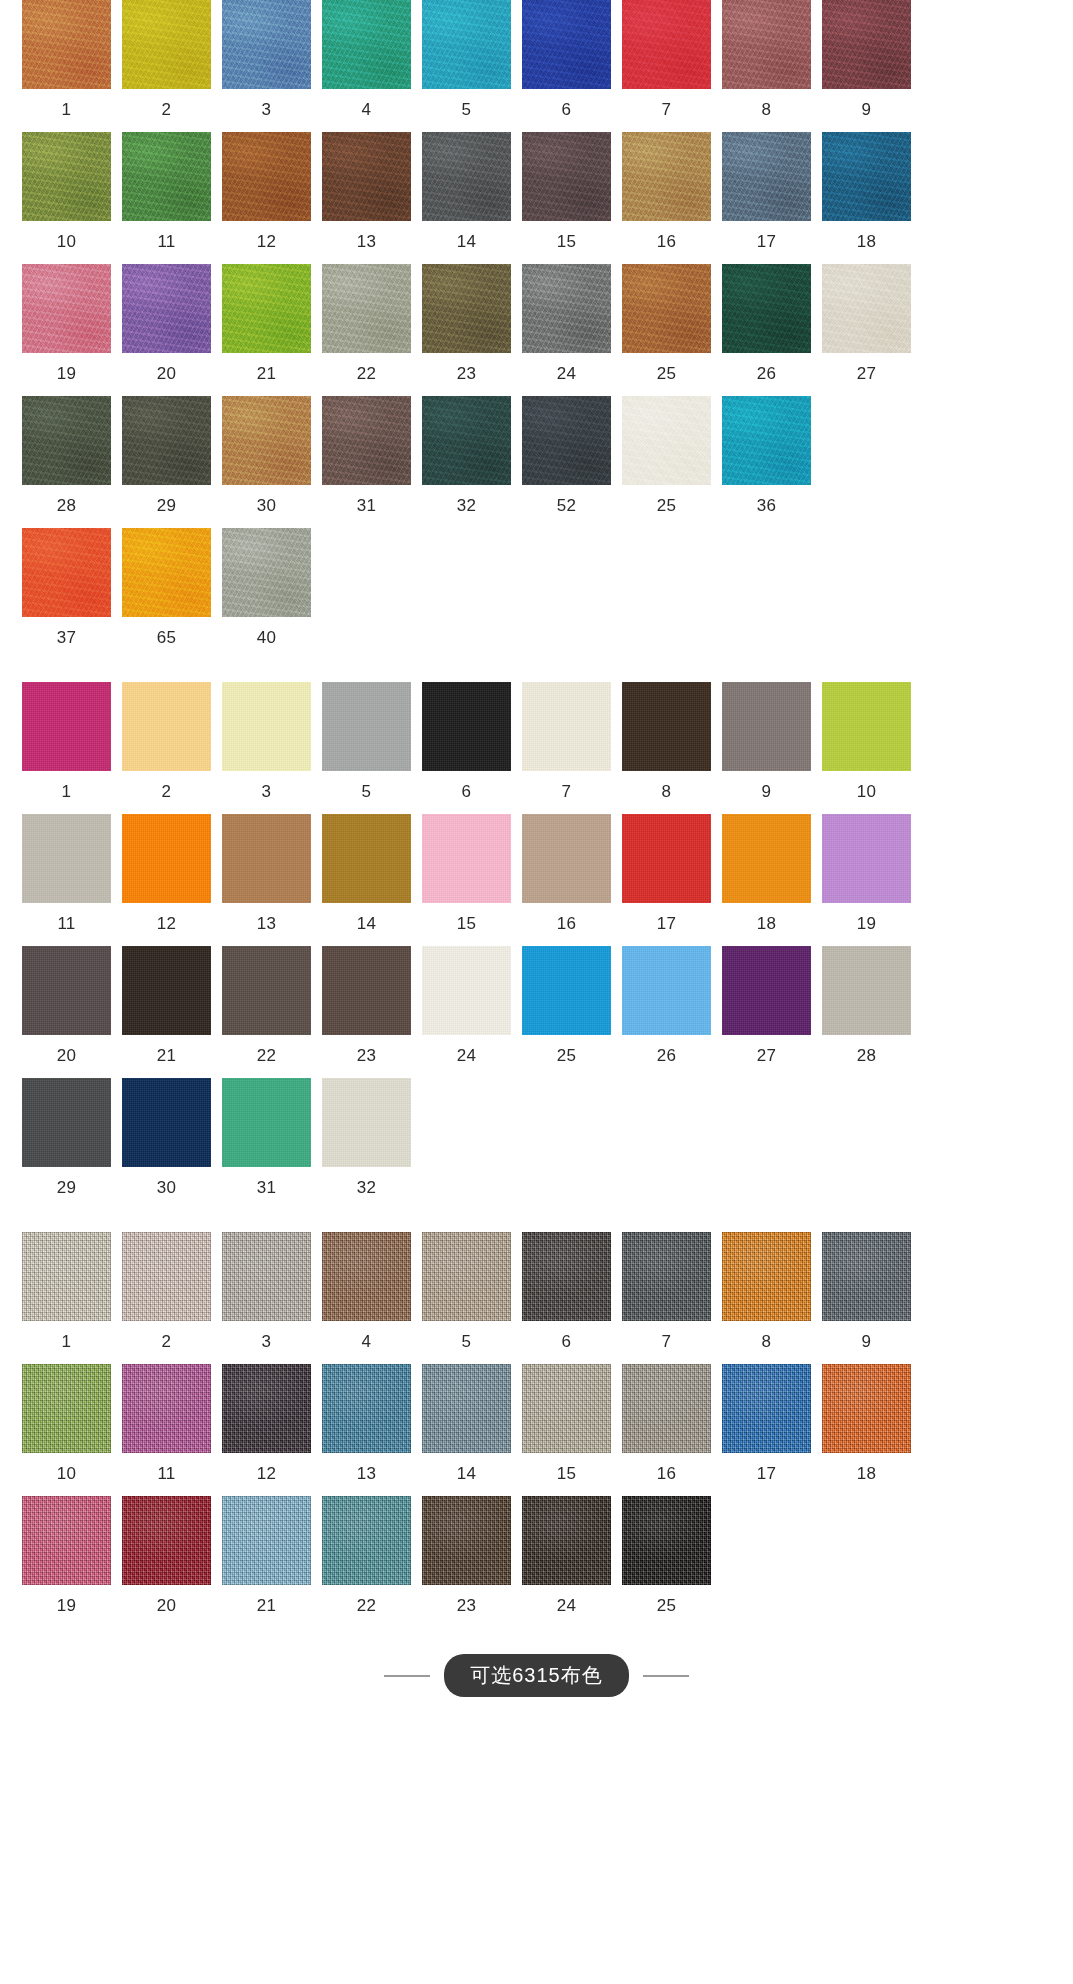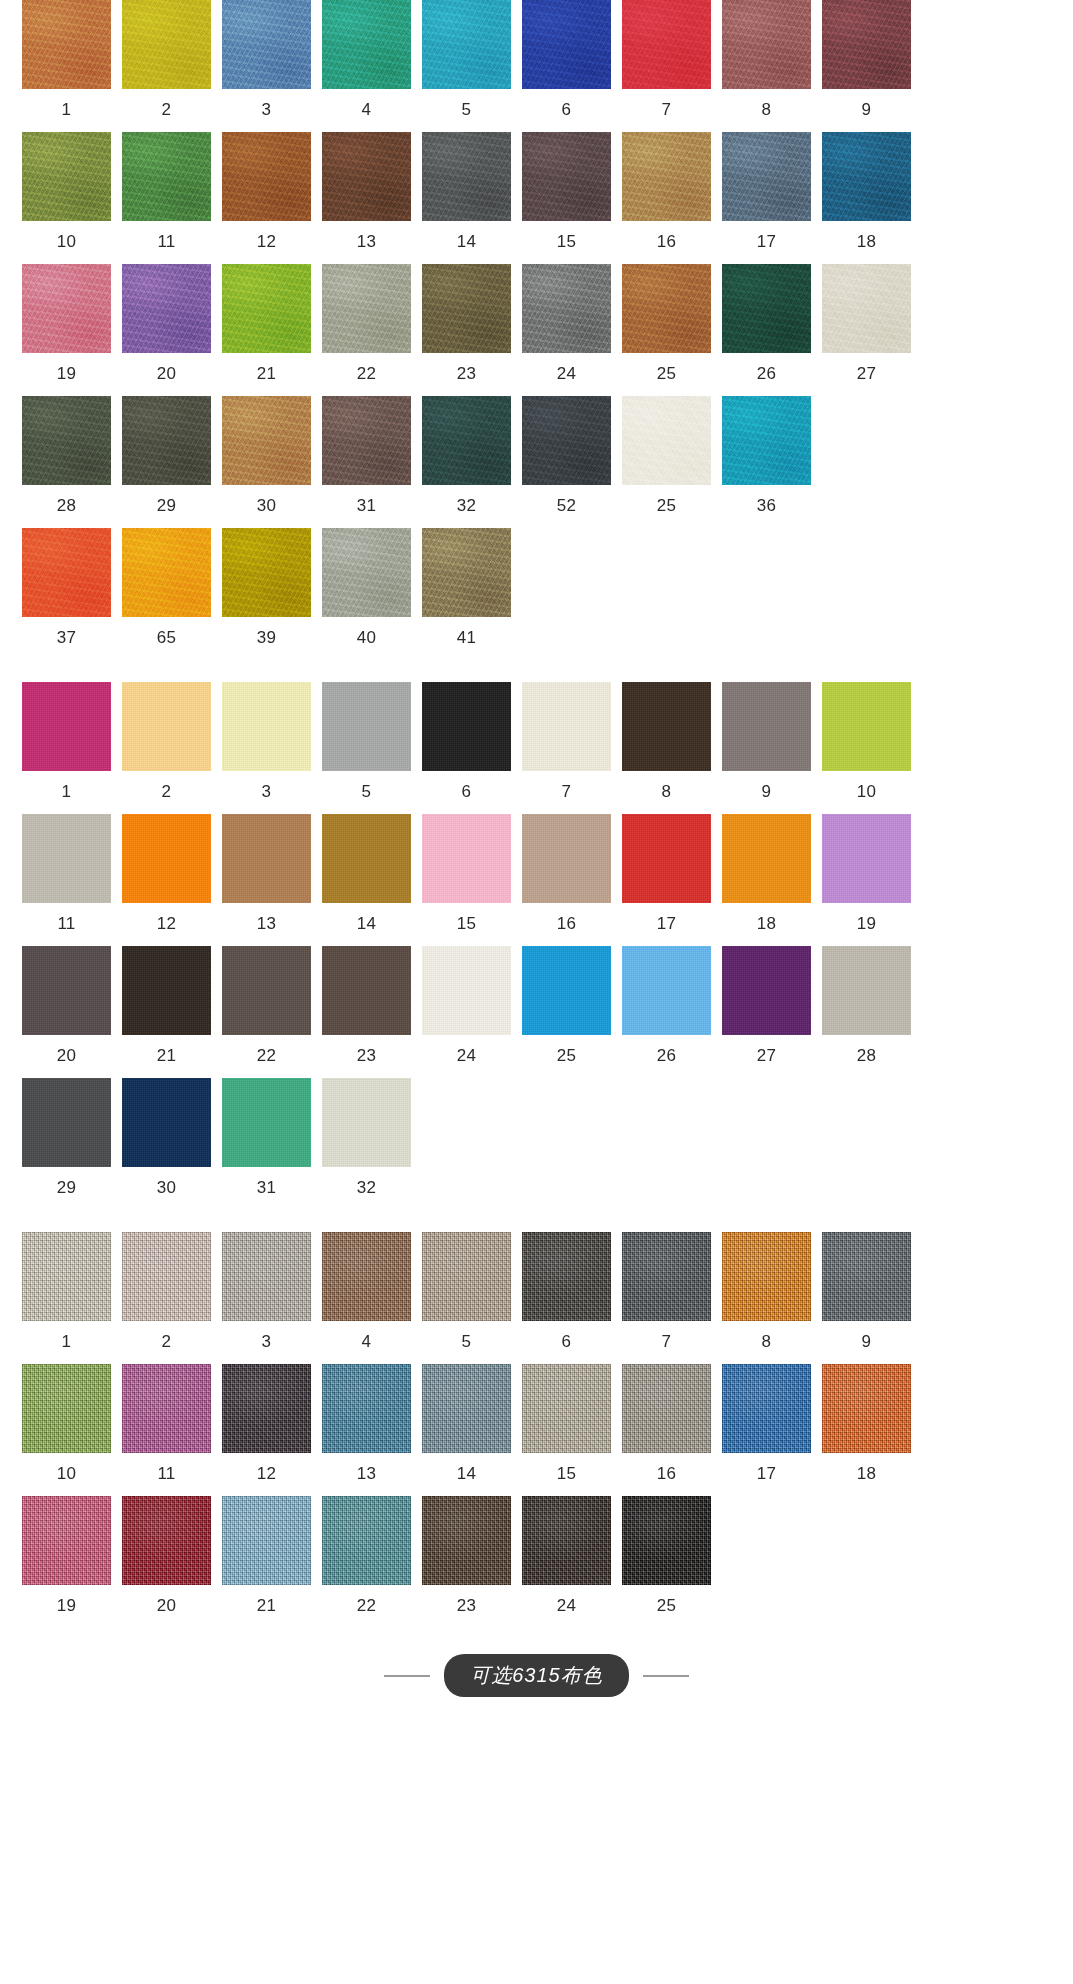--- a/index.html
+++ b/index.html
@@ -108,21 +108,20 @@
   }
   .pill{
     background:#3a3a3a;
     color:#ffffff;
     font-size:20px;
     line-height:1;
     padding:11px 26px 12px;
     border-radius:20px;
     letter-spacing:1px;
     white-space:nowrap;
-    font-style:italic;
   }
 </style>
 </head>
 <body>
 
 <div id="page">
   <div id="groups-host">
       <div class="group">
         <div class="row">
           <div class="cell">
@@ -275,30 +274,22 @@
         <div class="row">
           <div class="cell">
             <div class="sw tex-leather" style="background-color: rgb(232, 84, 46);"></div>
             <div class="lbl">37</div>
           </div>
           <div class="cell">
             <div class="sw tex-leather" style="background-color: rgb(239, 163, 18);"></div>
             <div class="lbl">65</div>
           </div>
           <div class="cell">
-            <div class="sw tex-leather" style="background-color: rgb(176, 154, 5);"></div>
-            <div class="lbl">39</div>
-          </div>
-          <div class="cell">
             <div class="sw tex-leather" style="background-color: rgb(163, 167, 154);"></div>
             <div class="lbl">40</div>
-          </div>
-          <div class="cell">
-            <div class="sw tex-leather" style="background-color: rgb(141, 126, 87);"></div>
-            <div class="lbl">41</div>
           </div>
         </div>
       </div>
       <div class="group-gap"></div>
       <div class="group">
         <div class="row">
           <div class="cell">
             <div class="sw tex-pu" style="background-color: rgb(196, 40, 111);"></div>
             <div class="lbl">1</div>
           </div>

